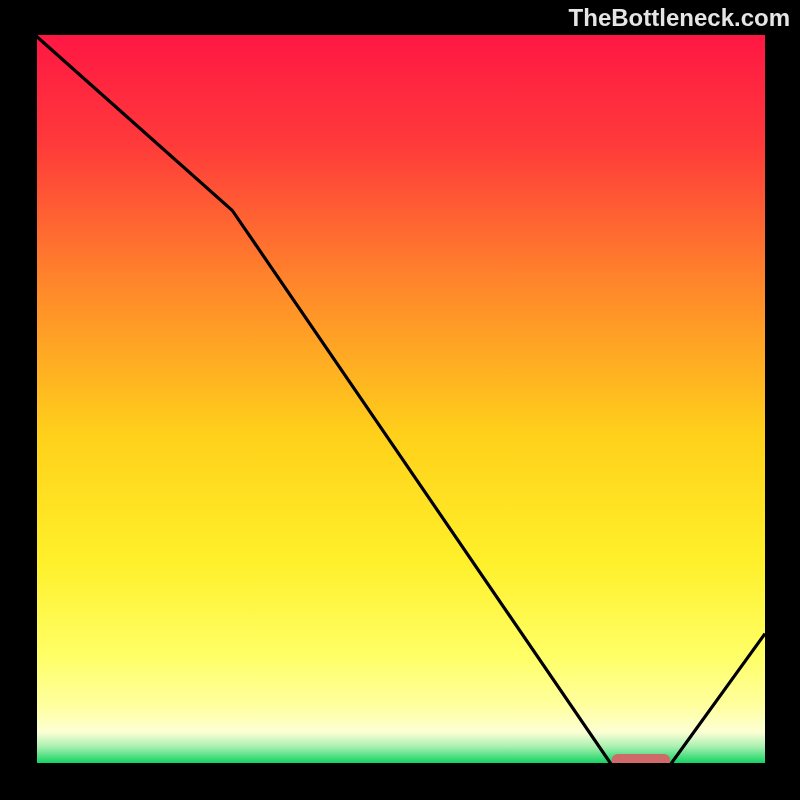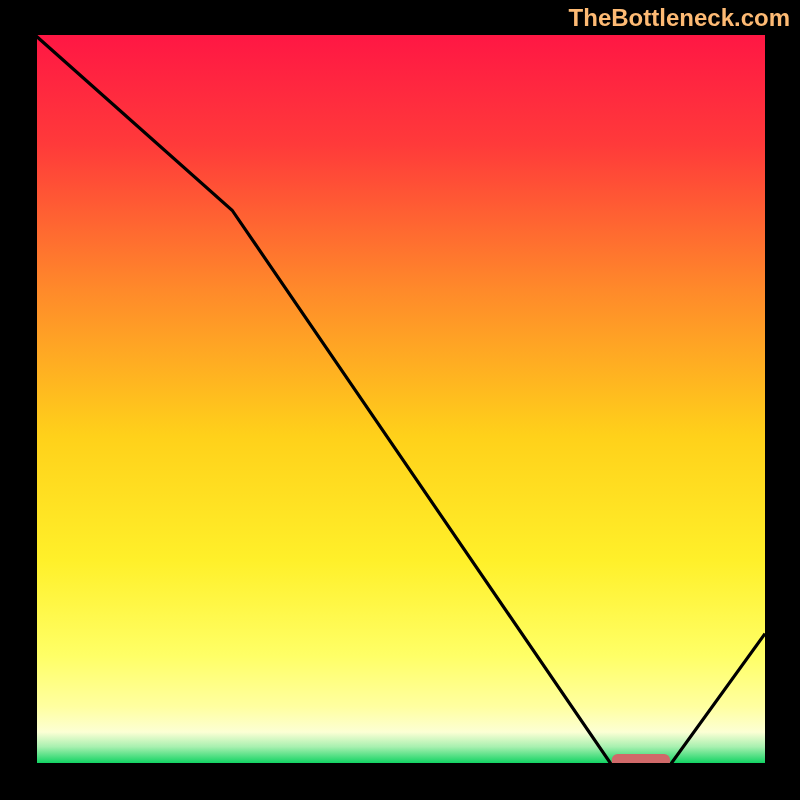--- a/index.html
+++ b/index.html
@@ -15,21 +15,21 @@
     width: 800px;
     height: 800px;
   }
   .watermark {
     position: absolute;
     top: 4px;
     right: 10px;
     font-family: Arial, sans-serif;
     font-size: 24px;
     font-weight: bold;
-    color: #fdba74;
+    color: #e5e5e5;
     z-index: 10;
   }
   svg {
     display: block;
   }
 </style>
 </head>
 <body>
 
 <div class="container">

